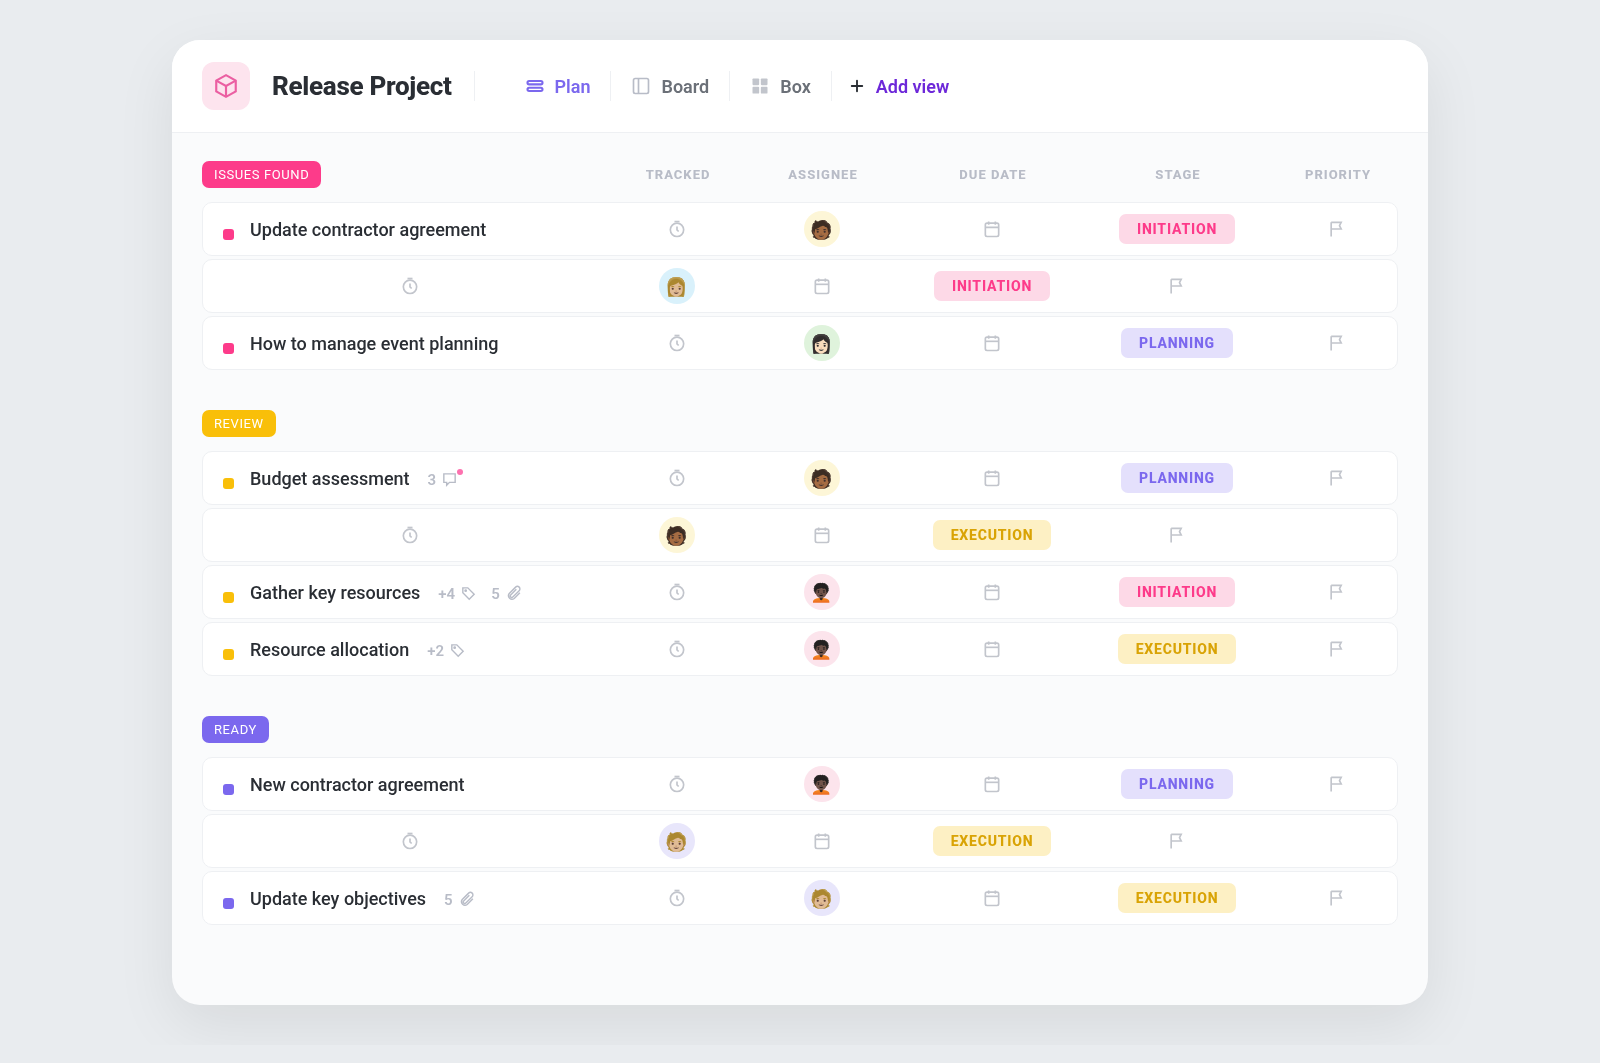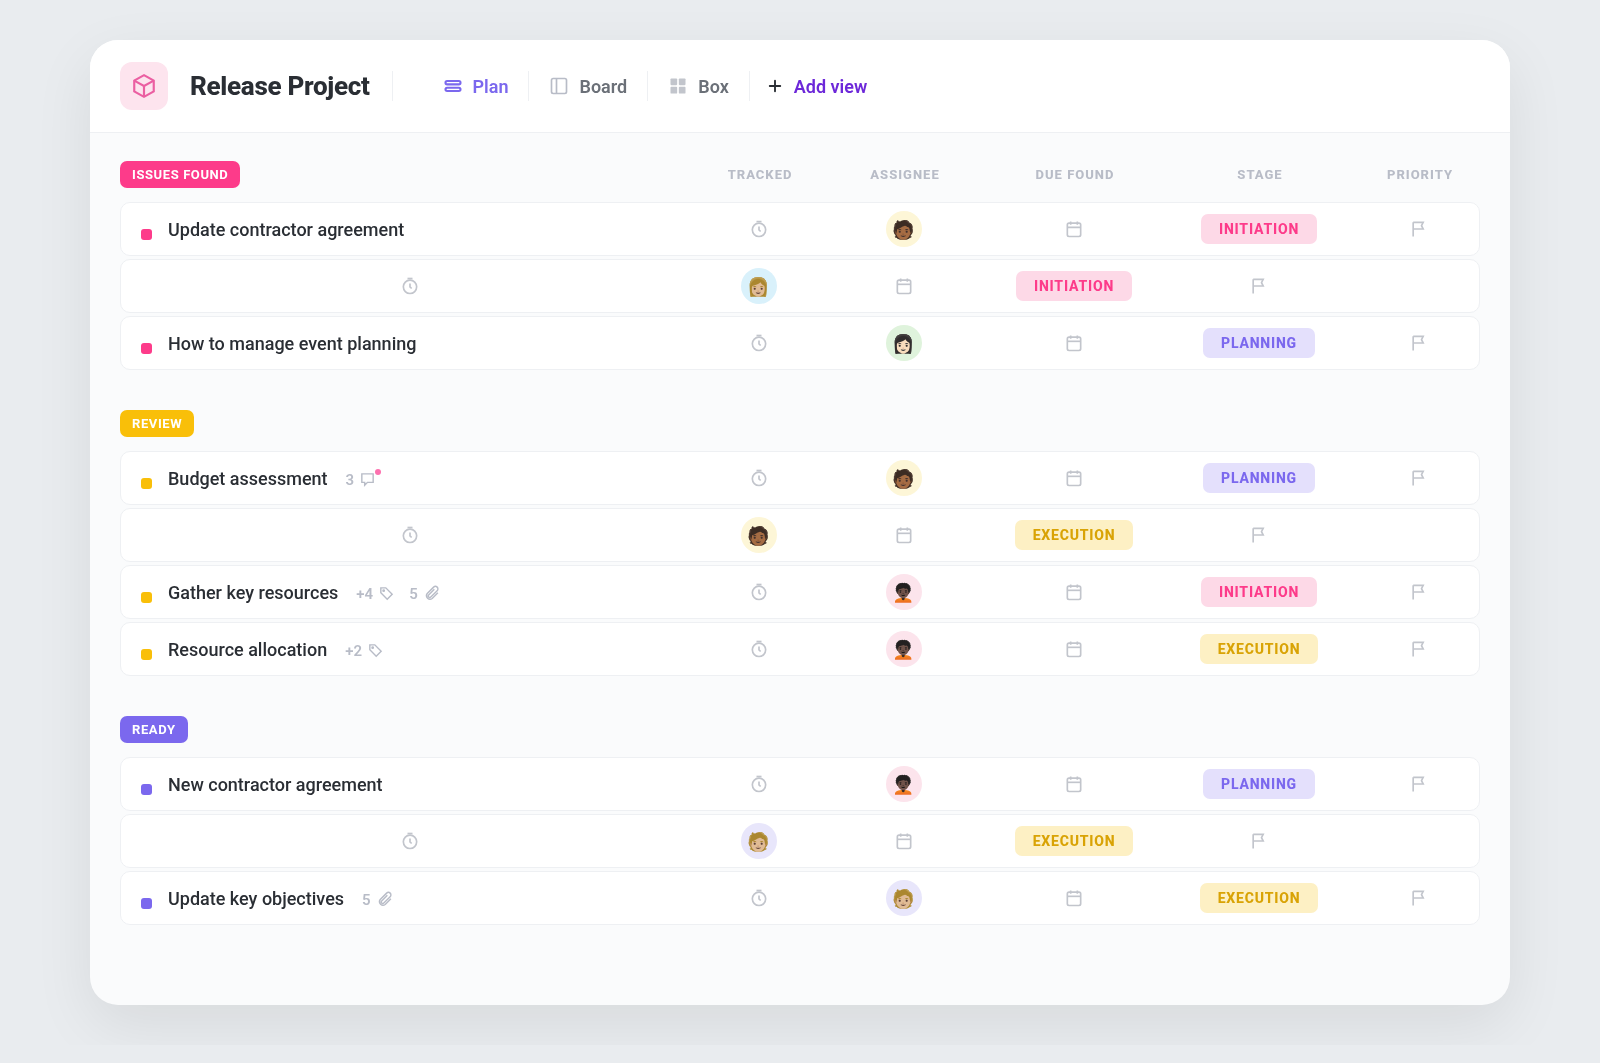--- a/index.html
+++ b/index.html
@@ -10,36 +10,36 @@
     --pink:#fd3b8a;
     --pink-bg:#fdd9e7;
     --purple:#7b68ee;
     --purple-bg:#e4e0fc;
     --yellow:#f9bf09;
     --yellow-bg:#fdf0c4;
     --icon:#c2c5cc;
   }
   *{box-sizing:border-box;font-family:-apple-system,BlinkMacSystemFont,"Segoe UI",Roboto,Helvetica,Arial,sans-serif;}
   body{margin:0;background:#e9ecef;padding:40px;display:flex;justify-content:center;}
-  .window{width:1420px;background:var(--page);border-radius:28px;overflow:hidden;box-shadow:0 20px 60px rgba(0,0,0,.08);}
+  .window{width:1256px;background:var(--page);border-radius:28px;overflow:hidden;box-shadow:0 20px 60px rgba(0,0,0,.08);}
   
   .header{background:#fff;padding:22px 30px;display:flex;align-items:center;gap:22px;border-bottom:1px solid var(--border);}
   .logo{width:48px;height:48px;background:#fde4ee;border-radius:12px;display:flex;align-items:center;justify-content:center;color:#eb5fa2;}
   .title{font-size:26px;font-weight:800;color:var(--text);letter-spacing:-.3px;}
   .views{display:flex;align-items:center;gap:0;margin-left:8px;}
   .view-btn{display:flex;align-items:center;gap:10px;padding:8px 20px;font-size:18px;font-weight:600;color:#6b7078;cursor:pointer;position:relative;}
   .view-btn.active{color:var(--purple);}
   .view-btn svg{width:20px;height:20px;}
   .v-sep{width:1px;height:30px;background:var(--border);}
   .add-view{display:flex;align-items:center;gap:10px;padding:8px 16px;font-size:18px;font-weight:600;color:#6d28d9;cursor:pointer;}
   
   .body{padding:28px 30px 40px;}
   .section{margin-bottom:40px;}
   .sec-head{display:grid;grid-template-columns:1fr 120px 170px 170px 200px 120px;align-items:center;margin-bottom:14px;}
-  .status-chip{justify-self:start;padding:6px 12px;border-radius:7px;font-size:13px;font-weight:700;letter-spacing:.6px;color:#fff;}
+  .status-chip{justify-self:start;padding:6px 12px;border-radius:7px;font-size:13px;font-weight:400;letter-spacing:.6px;color:#fff;}
   .chip-pink{background:var(--pink);}
   .chip-yellow{background:var(--yellow);color:#fff;}
   .chip-purple{background:var(--purple);}
   .col-h{font-size:13px;font-weight:800;letter-spacing:1px;color:var(--muted);text-align:center;}
   .rows{display:flex;flex-direction:column;gap:3px;}
   .row{display:grid;grid-template-columns:1fr 120px 170px 170px 200px 120px;align-items:center;background:#fff;border:1px solid var(--border);border-radius:10px;height:54px;}
   .row-title{display:flex;align-items:flex-end;gap:16px;padding-left:20px;}
   .dot{width:11px;height:11px;border-radius:3px;flex:none;}
   .dot-pink{background:var(--pink);}
   .dot-yellow{background:var(--yellow);}
@@ -113,21 +113,21 @@
       </div>
     </div>
   </div>
 
   <div class="body" id="body-root">
       <div class="section">
         <div class="sec-head">
           <div class="status-chip chip-pink">ISSUES FOUND</div>
           <div class="col-h">TRACKED</div>
          <div class="col-h">ASSIGNEE</div>
-         <div class="col-h">DUE FOUND</div>
+         <div class="col-h">DUE DATE</div>
          <div class="col-h">STAGE</div>
          <div class="col-h">PRIORITY</div>
         </div>
         <div class="rows">
           <div class="row">
             <div class="row-title">
          <span class="dot dot-pink"></span>
          <span class="task-name">Update contractor agreement</span>
          <span class="meta"></span>
        </div>

